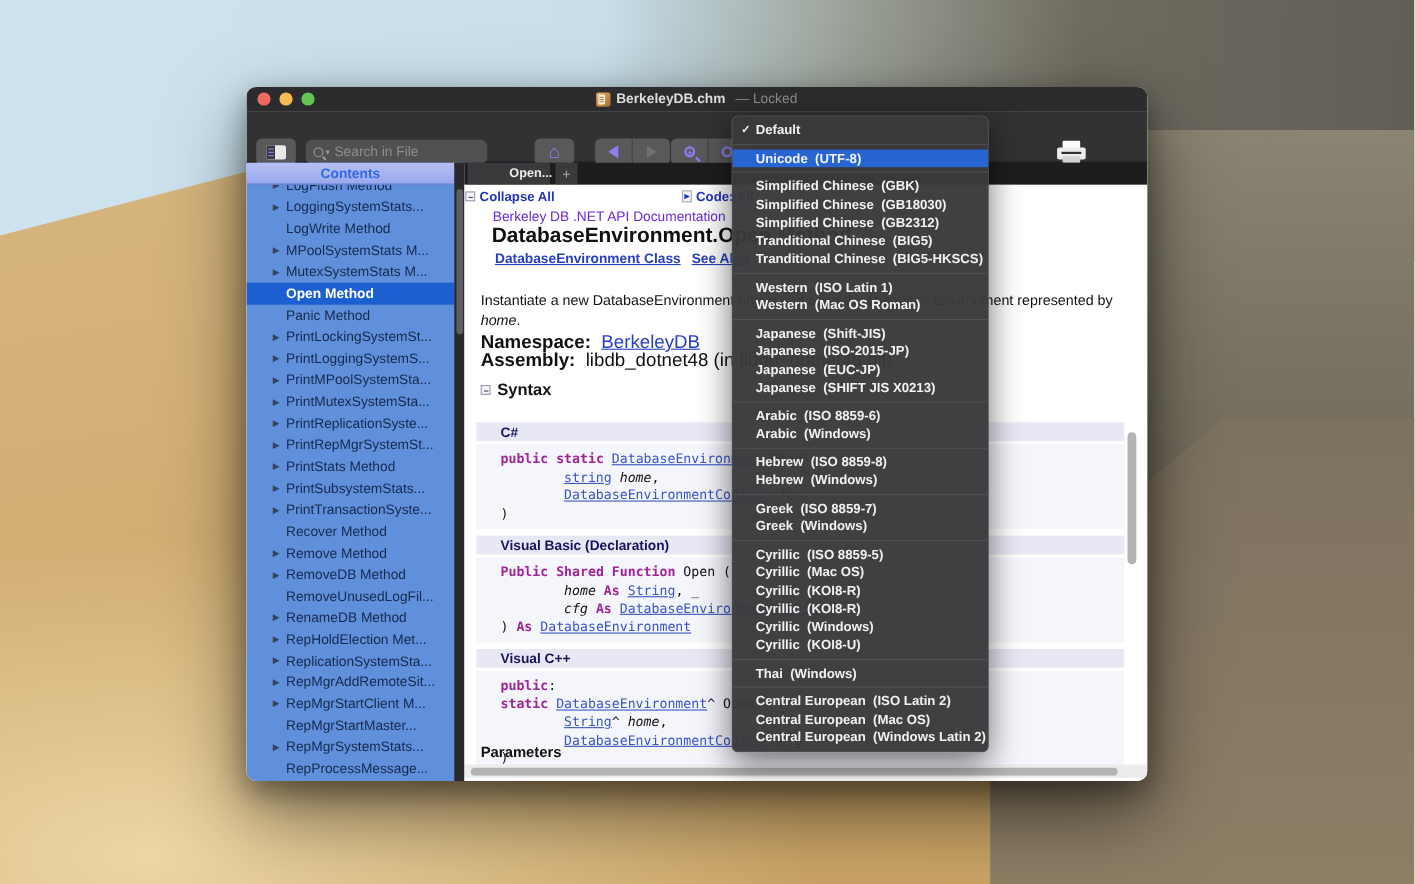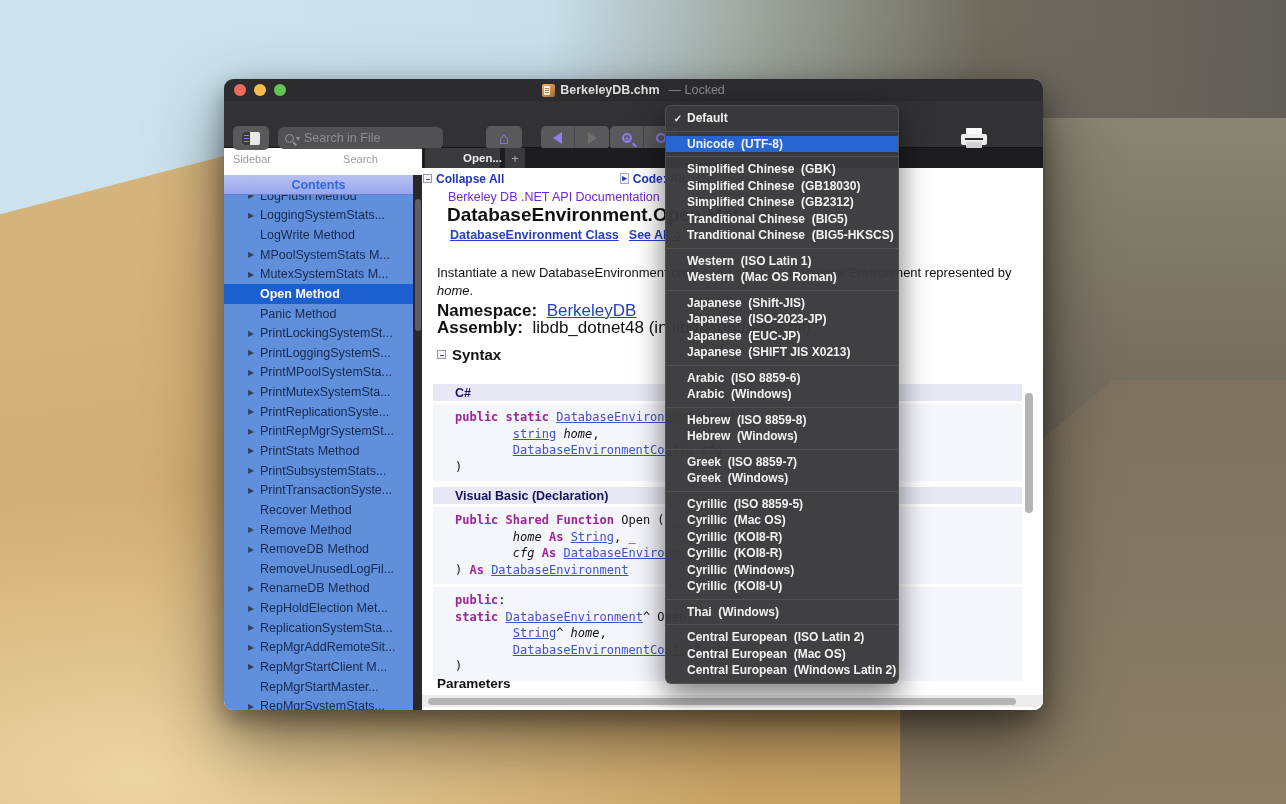--- a/index.html
+++ b/index.html
@@ -72,21 +72,21 @@
   .print-tray { position:absolute; left:8px; top:16px; width:16px; height:6px; background:#d2d2d4; border-radius:1px; }
   .print-slot { position:absolute; left:7px; top:12px; width:18px; height:2px; background:#2e2e30; }
 
   .tabbar { position:absolute; left:198px; top:69px; width:621px; height:20px; background:#1d1d1f; }
   .tab { position:absolute; left:3px; top:0; width:75px; height:20px; background:#3a3a3c; color:#ededee;
     font-size:11.5px; font-weight:700; display:flex; align-items:center; justify-content:center;padding-left:40px; }
   .newtab { position:absolute; left:83px; top:0; width:20px; height:20px; background:#3a3a3c; color:#a8a8aa;
     font-size:13px; display:flex; align-items:center; justify-content:center; }
 
   
-  .sidebar { position:absolute; left:0; top:69px; width:198px; height:562px; background:#6090db;margin-top:27px; }
+  .sidebar { position:absolute; left:0; top:69px; width:198px; height:562px; background:#6090db; }
   .sidebar-header { position:absolute; left:0; top:0; width:189px; height:20px;
     background:linear-gradient(180deg,#b7c0f2 0%,#99a7ee 100%); border-bottom:1px solid #6f7fd0;
     color:#2f6ae0; font-size:12.5px; font-weight:700; display:flex; align-items:center; justify-content:center; z-index:3; }
   .sidebar-scroll { position:absolute; right:0; top:0; width:9px; height:100%; background:#29292b; z-index:4; }
   .sidebar-thumb { position:absolute; left:1.5px; top:24px; width:6px; height:132px; background:#5f5f63; border-radius:3px; }
   .sidebar-list { position:absolute; left:0; top:20px; width:189px; height:542px; overflow:hidden; }
   .srow { position:absolute; left:0; width:189px; height:19.6px; display:flex; align-items:center; color:#16294e; font-size:12.5px; font-weight:500; }
   .srow .tri { width:12px; margin-left:24px; font-size:8px; color:#33435f; flex:none; }
   .srow .lbl { white-space:nowrap; overflow:hidden; }
   .srow.selected { background:#1c5fd0; color:#ffffff; font-weight:700; }
@@ -368,20 +368,23 @@
         </div>
         <div class="code-band">
           <span>Visual Basic (Declaration)</span>
         </div>
         <div class="code-block">
           <div class="code-line"><span class="tok-k">Public</span><span class="tok-p"> </span><span class="tok-k">Shared</span><span class="tok-p"> </span><span class="tok-k">Function</span><span class="tok-p"> Open ( _</span></div>
           <div class="code-line"><span class="tok-p">        </span><span class="tok-i">home</span><span class="tok-p"> </span><span class="tok-k">As</span><span class="tok-p"> </span><span class="tok-l">String</span><span class="tok-p">, _</span></div>
           <div class="code-line"><span class="tok-p">        </span><span class="tok-i">cfg</span><span class="tok-p"> </span><span class="tok-k">As</span><span class="tok-p"> </span><span class="tok-l">DatabaseEnvironmentConfig</span><span class="tok-p"> _</span></div>
           <div class="code-line"><span class="tok-p">) </span><span class="tok-k">As</span><span class="tok-p"> </span><span class="tok-l">DatabaseEnvironment</span></div>
         </div>
+        <div class="code-band">
+          <span>Visual C++</span>
+        </div>
         <div class="code-block">
           <div class="code-line"><span class="tok-k">public</span><span class="tok-p">:</span></div>
           <div class="code-line"><span class="tok-k">static</span><span class="tok-p"> </span><span class="tok-l">DatabaseEnvironment</span><span class="tok-p">^ Open(</span></div>
           <div class="code-line"><span class="tok-p">        </span><span class="tok-l">String</span><span class="tok-p">^ </span><span class="tok-i">home</span><span class="tok-p">,</span></div>
           <div class="code-line"><span class="tok-p">        </span><span class="tok-l">DatabaseEnvironmentConfig</span><span class="tok-p">^ </span><span class="tok-i">cfg</span></div>
           <div class="code-line"><span class="tok-p">)</span></div>
         </div>
       </div>
     <div class="params-h">Parameters</div>
     <div class="hscroll">
@@ -398,21 +401,21 @@
       <div class="menu-item"><span class="check"></span><span class="mlabel">Simplified Chinese  (GBK)</span></div>
       <div class="menu-item"><span class="check"></span><span class="mlabel">Simplified Chinese  (GB18030)</span></div>
       <div class="menu-item"><span class="check"></span><span class="mlabel">Simplified Chinese  (GB2312)</span></div>
       <div class="menu-item"><span class="check"></span><span class="mlabel">Tranditional Chinese  (BIG5)</span></div>
       <div class="menu-item"><span class="check"></span><span class="mlabel">Tranditional Chinese  (BIG5-HKSCS)</span></div>
       <div class="menu-sep"></div>
       <div class="menu-item"><span class="check"></span><span class="mlabel">Western  (ISO Latin 1)</span></div>
       <div class="menu-item"><span class="check"></span><span class="mlabel">Western  (Mac OS Roman)</span></div>
       <div class="menu-sep"></div>
       <div class="menu-item"><span class="check"></span><span class="mlabel">Japanese  (Shift-JIS)</span></div>
-      <div class="menu-item"><span class="check"></span><span class="mlabel">Japanese  (ISO-2023-JP)</span></div>
+      <div class="menu-item"><span class="check"></span><span class="mlabel">Japanese  (ISO-2015-JP)</span></div>
       <div class="menu-item"><span class="check"></span><span class="mlabel">Japanese  (EUC-JP)</span></div>
       <div class="menu-item"><span class="check"></span><span class="mlabel">Japanese  (SHIFT JIS X0213)</span></div>
       <div class="menu-sep"></div>
       <div class="menu-item"><span class="check"></span><span class="mlabel">Arabic  (ISO 8859-6)</span></div>
       <div class="menu-item"><span class="check"></span><span class="mlabel">Arabic  (Windows)</span></div>
       <div class="menu-sep"></div>
       <div class="menu-item"><span class="check"></span><span class="mlabel">Hebrew  (ISO 8859-8)</span></div>
       <div class="menu-item"><span class="check"></span><span class="mlabel">Hebrew  (Windows)</span></div>
       <div class="menu-sep"></div>
       <div class="menu-item"><span class="check"></span><span class="mlabel">Greek  (ISO 8859-7)</span></div>

